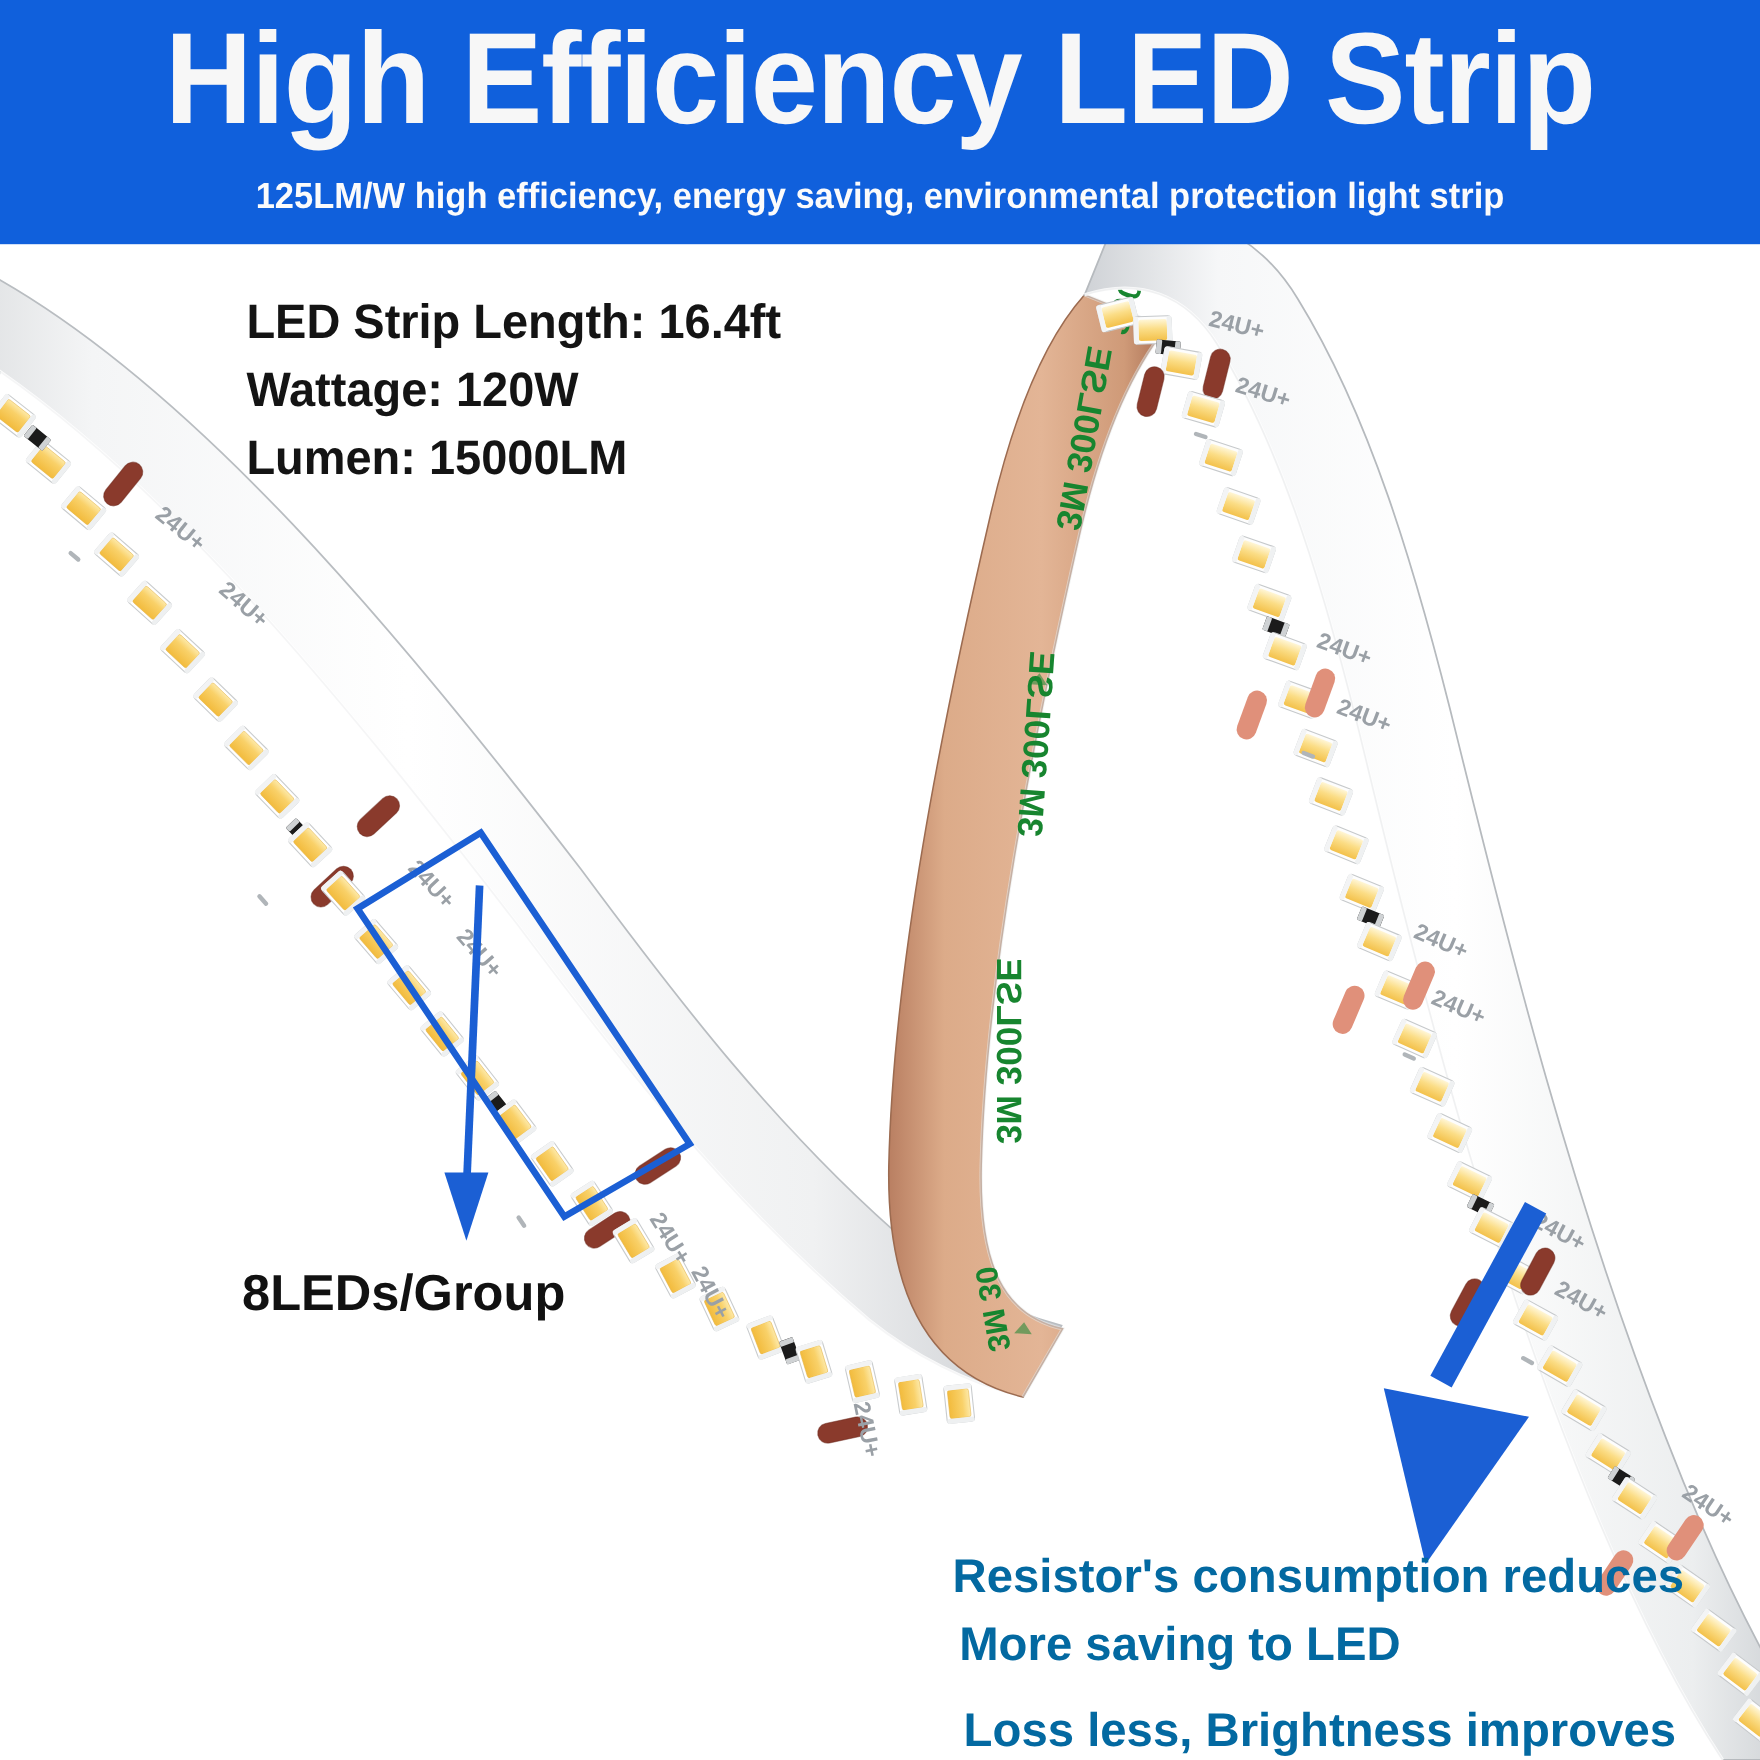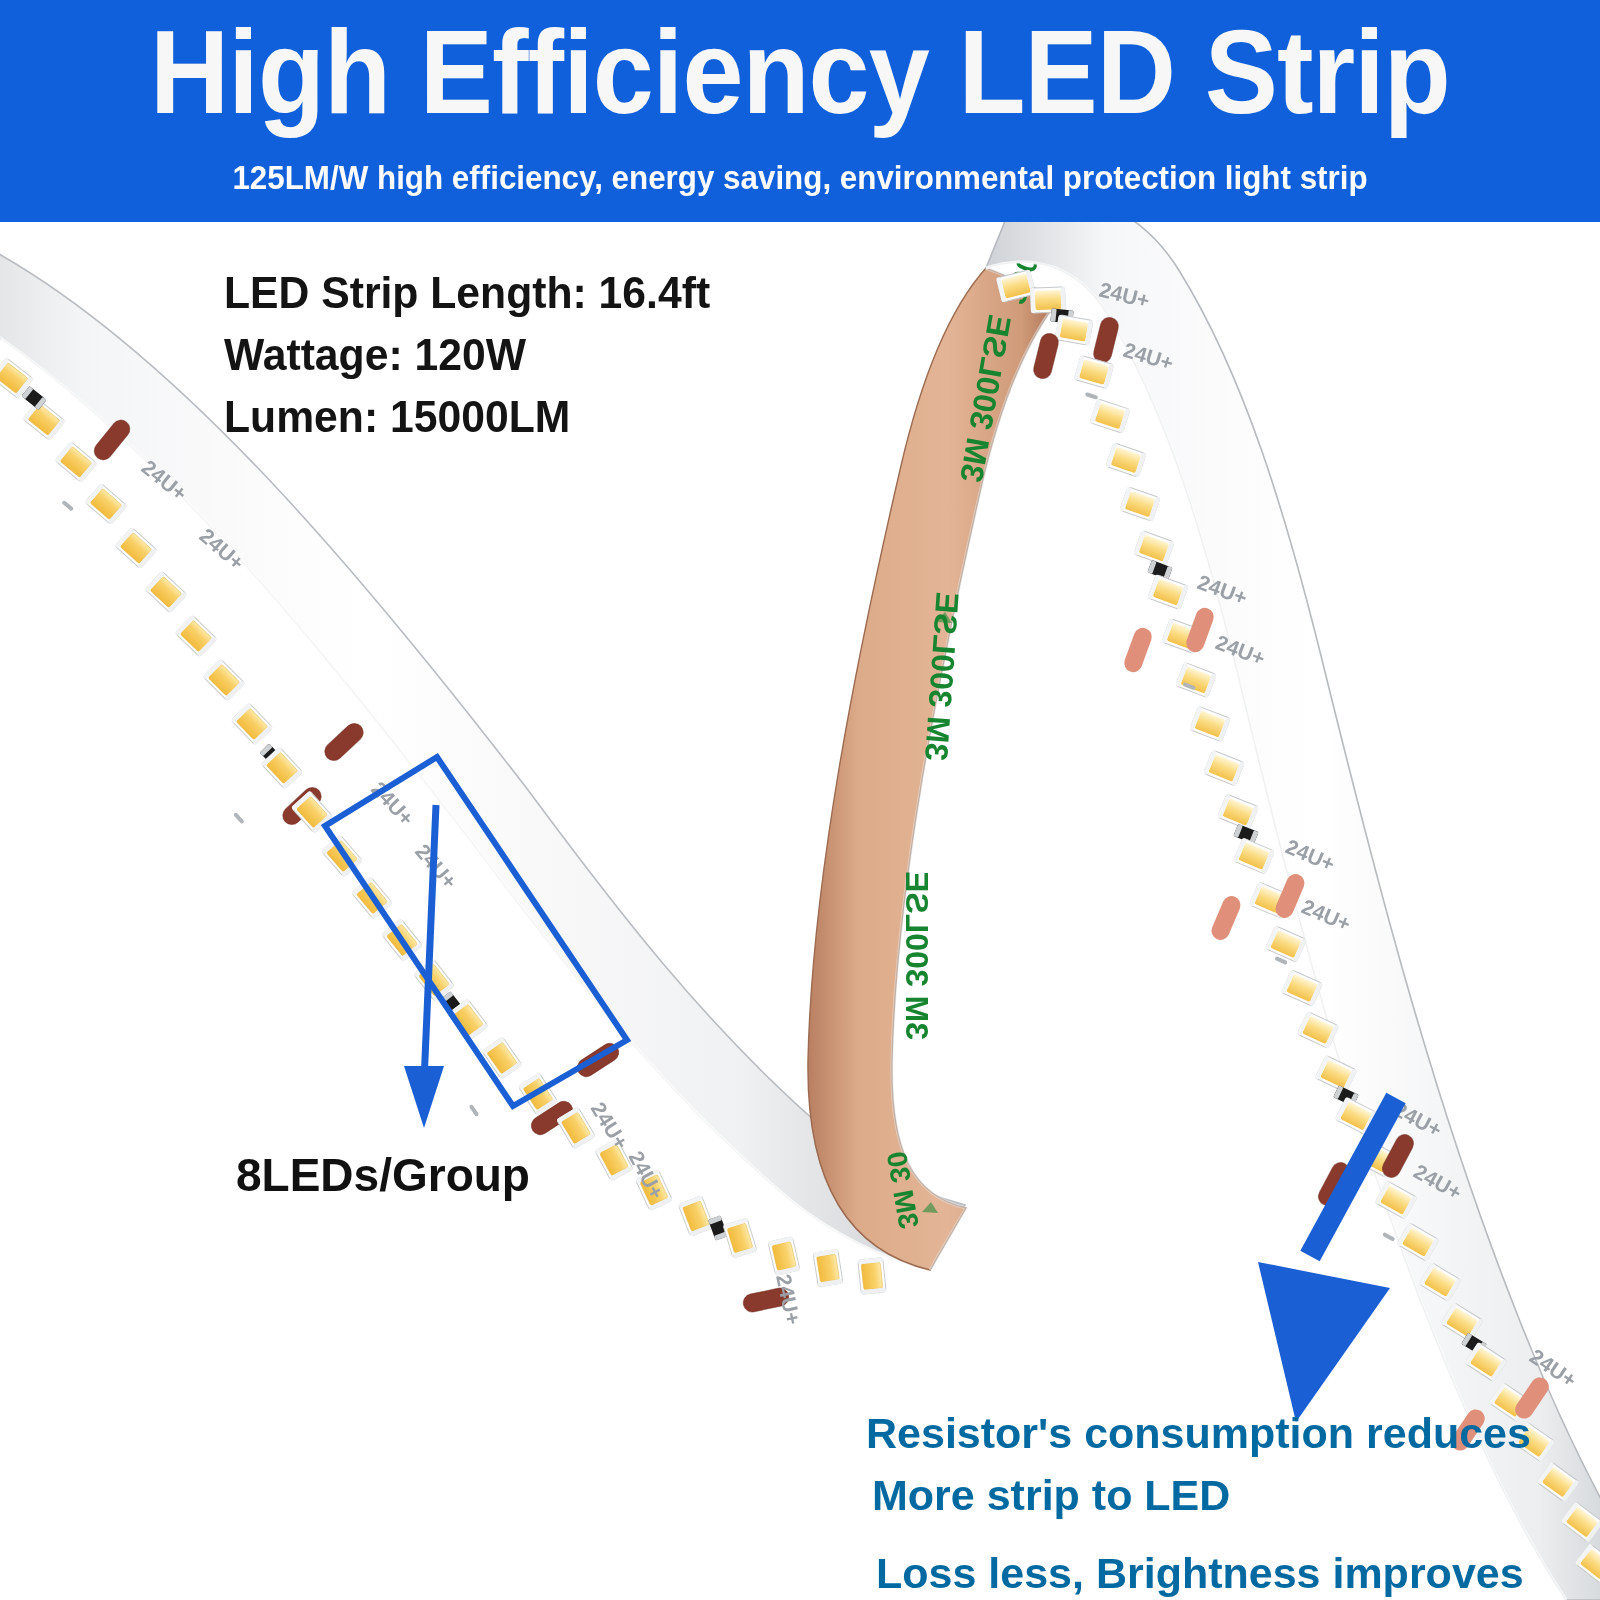--- a/index.html
+++ b/index.html
@@ -51,21 +51,21 @@
     font-size:44px;
     line-height:62px;
     white-space:nowrap;
     transform:scaleX(0.97);
     transform-origin:0 0;
   }
   .specs div{margin:0;padding:0;}
 
   
   .label-group{
-    position:absolute;left:236px;top:1148px;
+    position:absolute;left:220px;top:1148px;
     color:#111;
     font-weight:bold;
     font-size:46px;
     line-height:54px;
     white-space:nowrap;
   }
   .label-resistor{
     position:absolute;left:866px;top:1402px;
     color:#0369a1;
     font-weight:bold;
@@ -335,17 +335,17 @@
   <div class="specs">
     <div>LED Strip Length: 16.4ft</div>
     <div>Wattage: 120W</div>
     <div>Lumen: 15000LM</div>
   </div>
 
   <div class="label-group">8LEDs/Group</div>
 
   <div class="label-resistor">
     <div>Resistor's consumption reduces</div>
-    <div>More strip to LED</div>
+    <div>More saving to LED</div>
     <div>Loss less, Brightness improves</div>
   </div>
 
 </div>
 
 </body></html>

